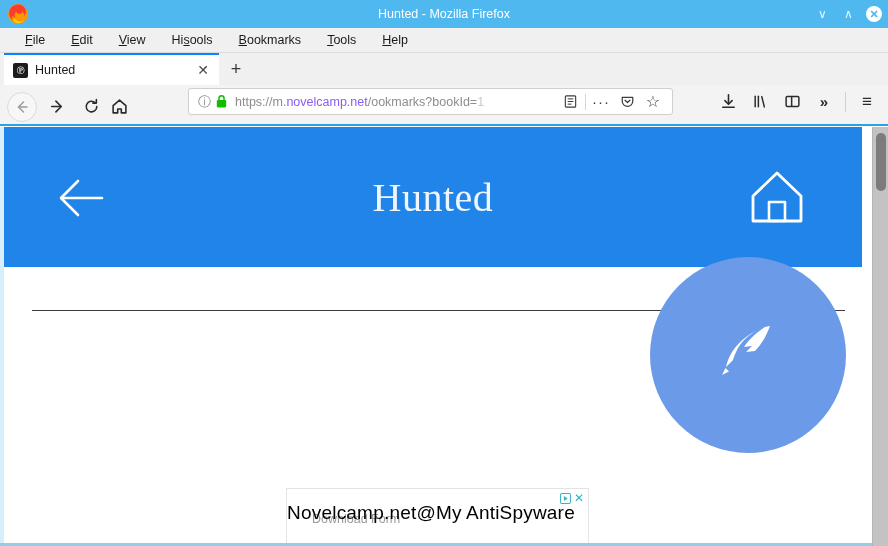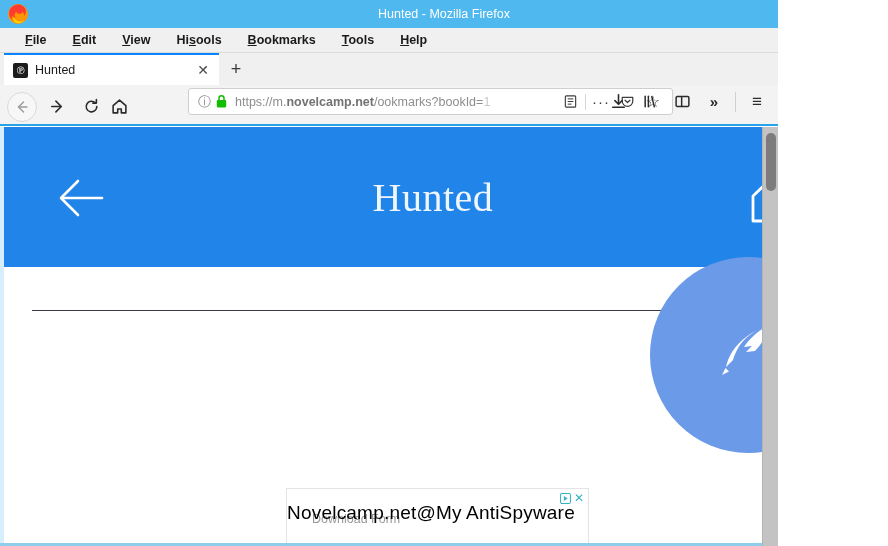--- a/index.html
+++ b/index.html
@@ -9,21 +9,21 @@
   }
   body {
     width: 888px;
     height: 546px;
     overflow: hidden;
     font-family: "Liberation Sans", sans-serif;
     -webkit-font-smoothing: antialiased;
   }
   .window {
     position: relative;
-    width: 778px;
+    width: 888px;
     height: 546px;
     background: #ffffff;
     overflow: hidden;
   }
 
   
   .titlebar {
     position: absolute;
     left: 0; top: 0;
     width: 888px; height: 28px;
@@ -83,21 +83,20 @@
     align-items: center;
     padding-left: 12px;
     box-sizing: border-box;
   }
   .menu-item {
     font-size: 12.5px;
     color: #1a1a1a;
     padding: 0 13px;
     cursor: default;
     white-space: nowrap;
-    font-weight: bold;
   }
   .menu-item u { text-decoration: underline; }
 
   
   .tabstrip {
     position: absolute;
     left: 0; top: 53px;
     width: 888px; height: 32px;
     background: #f0f0f0;
     border-bottom: 1px solid #c8c8c8;
@@ -209,21 +208,21 @@
     margin-right: 8px;
     flex: 0 0 auto;
   }
   .url-text {
     flex: 1;
     font-size: 12.5px;
     color: #8d8d8d;
     white-space: nowrap;
     overflow: hidden;
   }
-  .url-text b { color: #737373; font-weight: bold; }
+  .url-text b { color: #8b5cf6; font-weight: normal; }
   .url-text .faded { color: #c9c9c9; }
   .url-icons {
     display: flex;
     align-items: center;
     gap: 0px;
   }
   .url-icon {
     width: 26px; height: 22px;
     display: flex;
     align-items: center;

